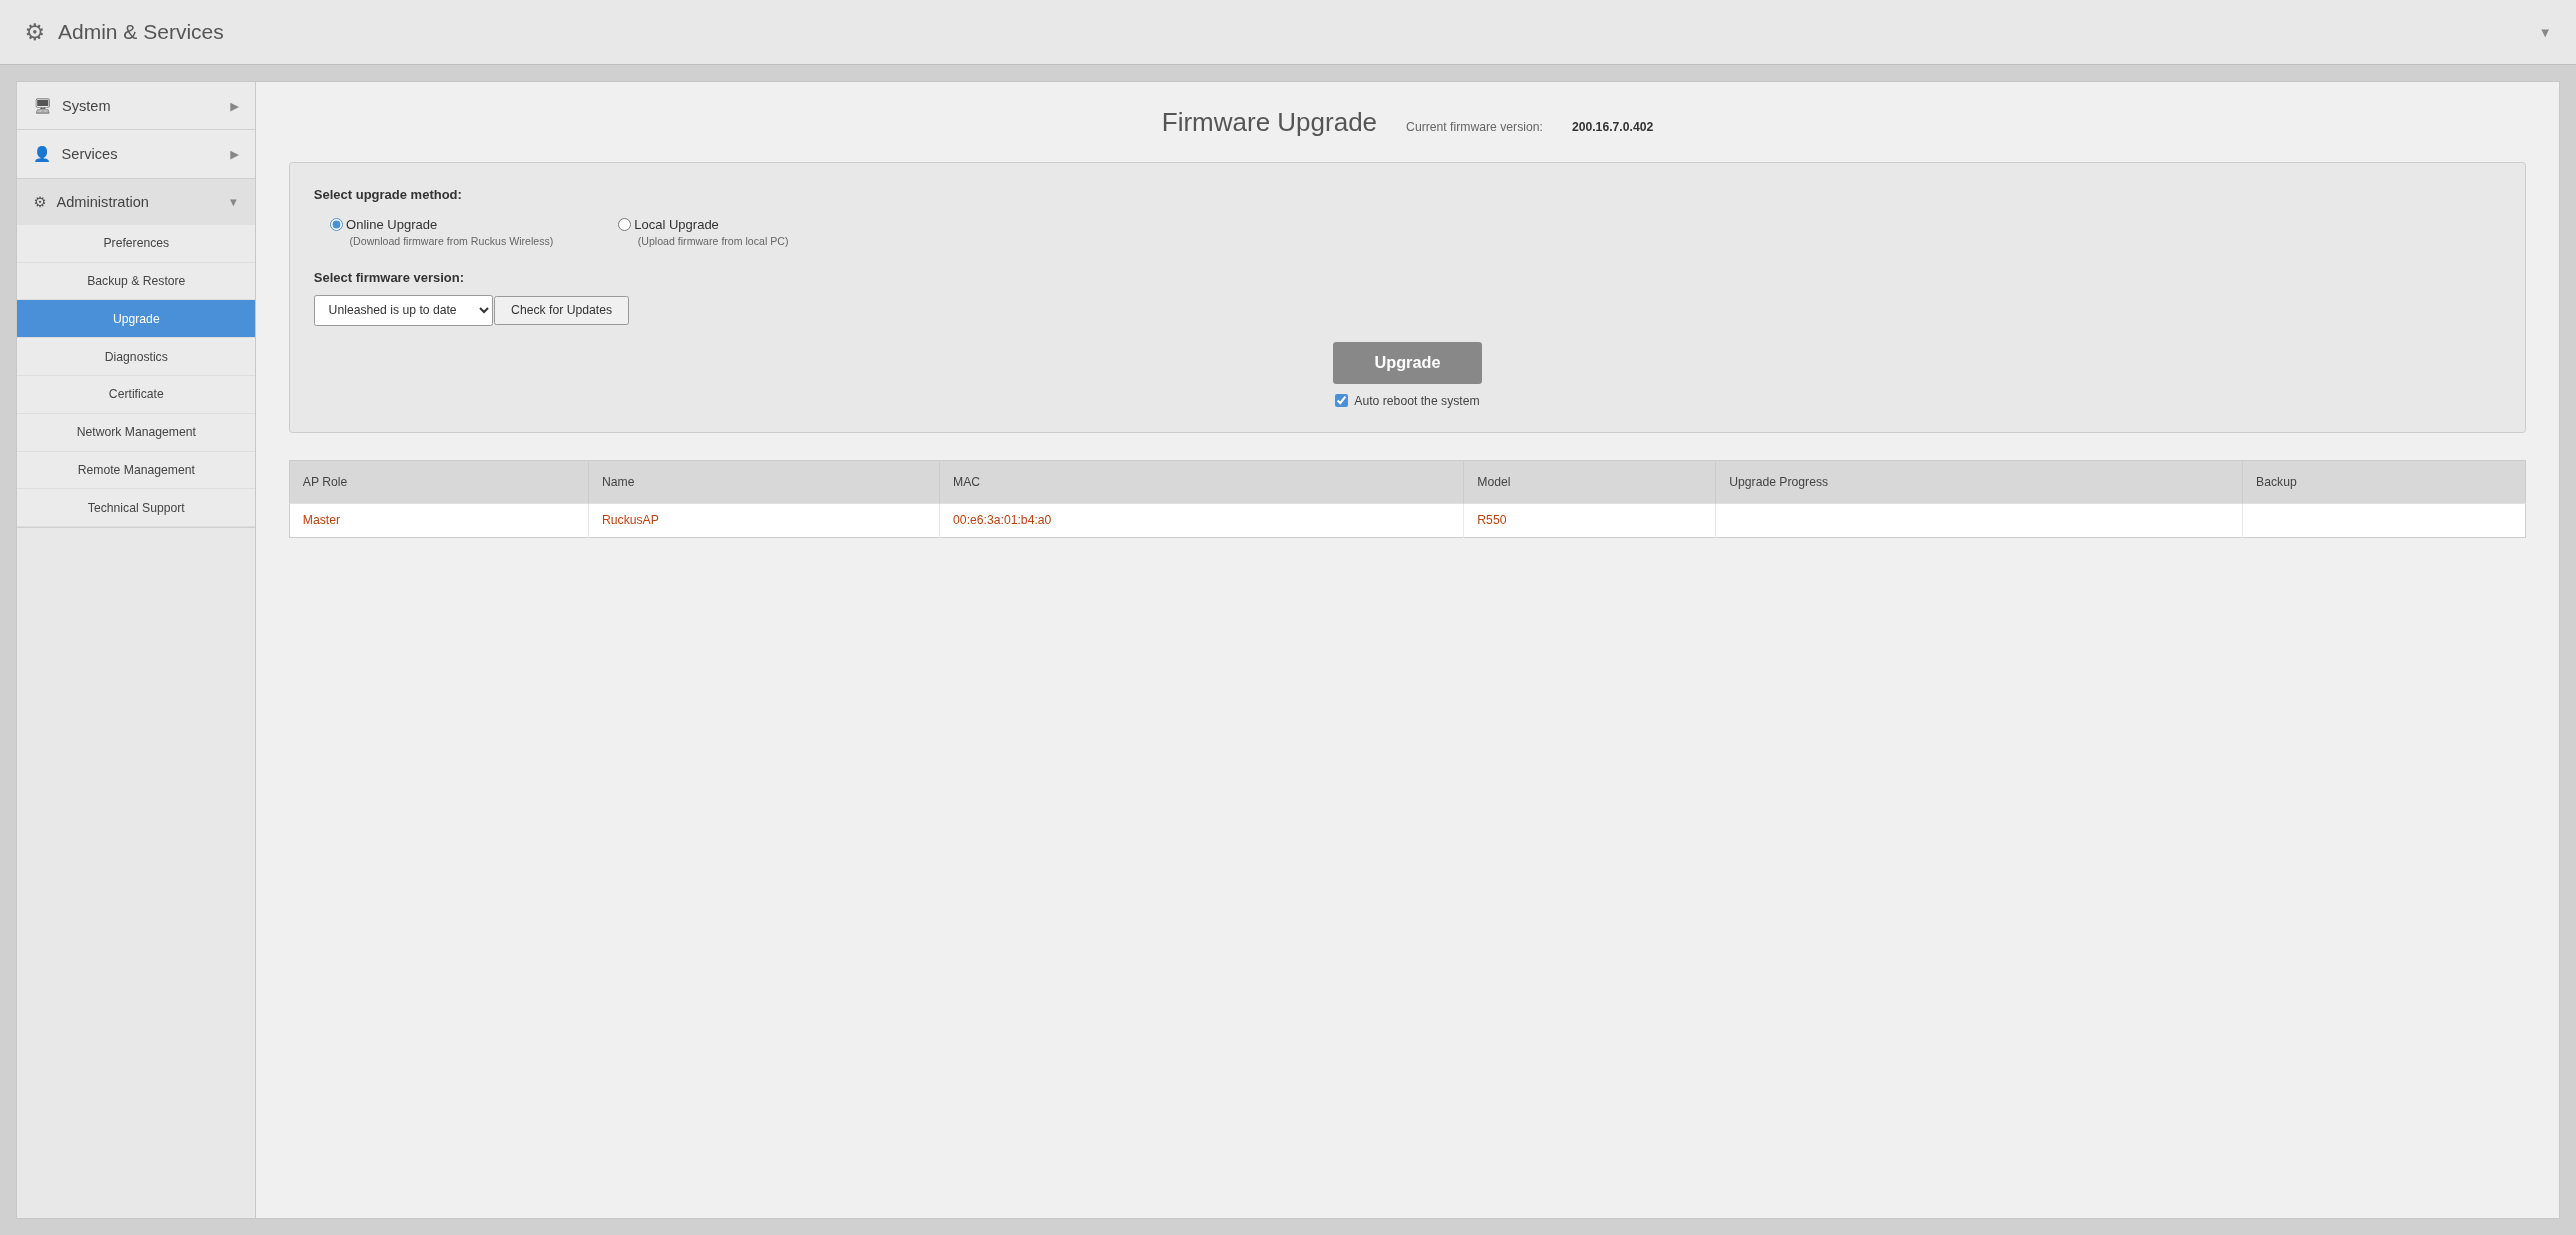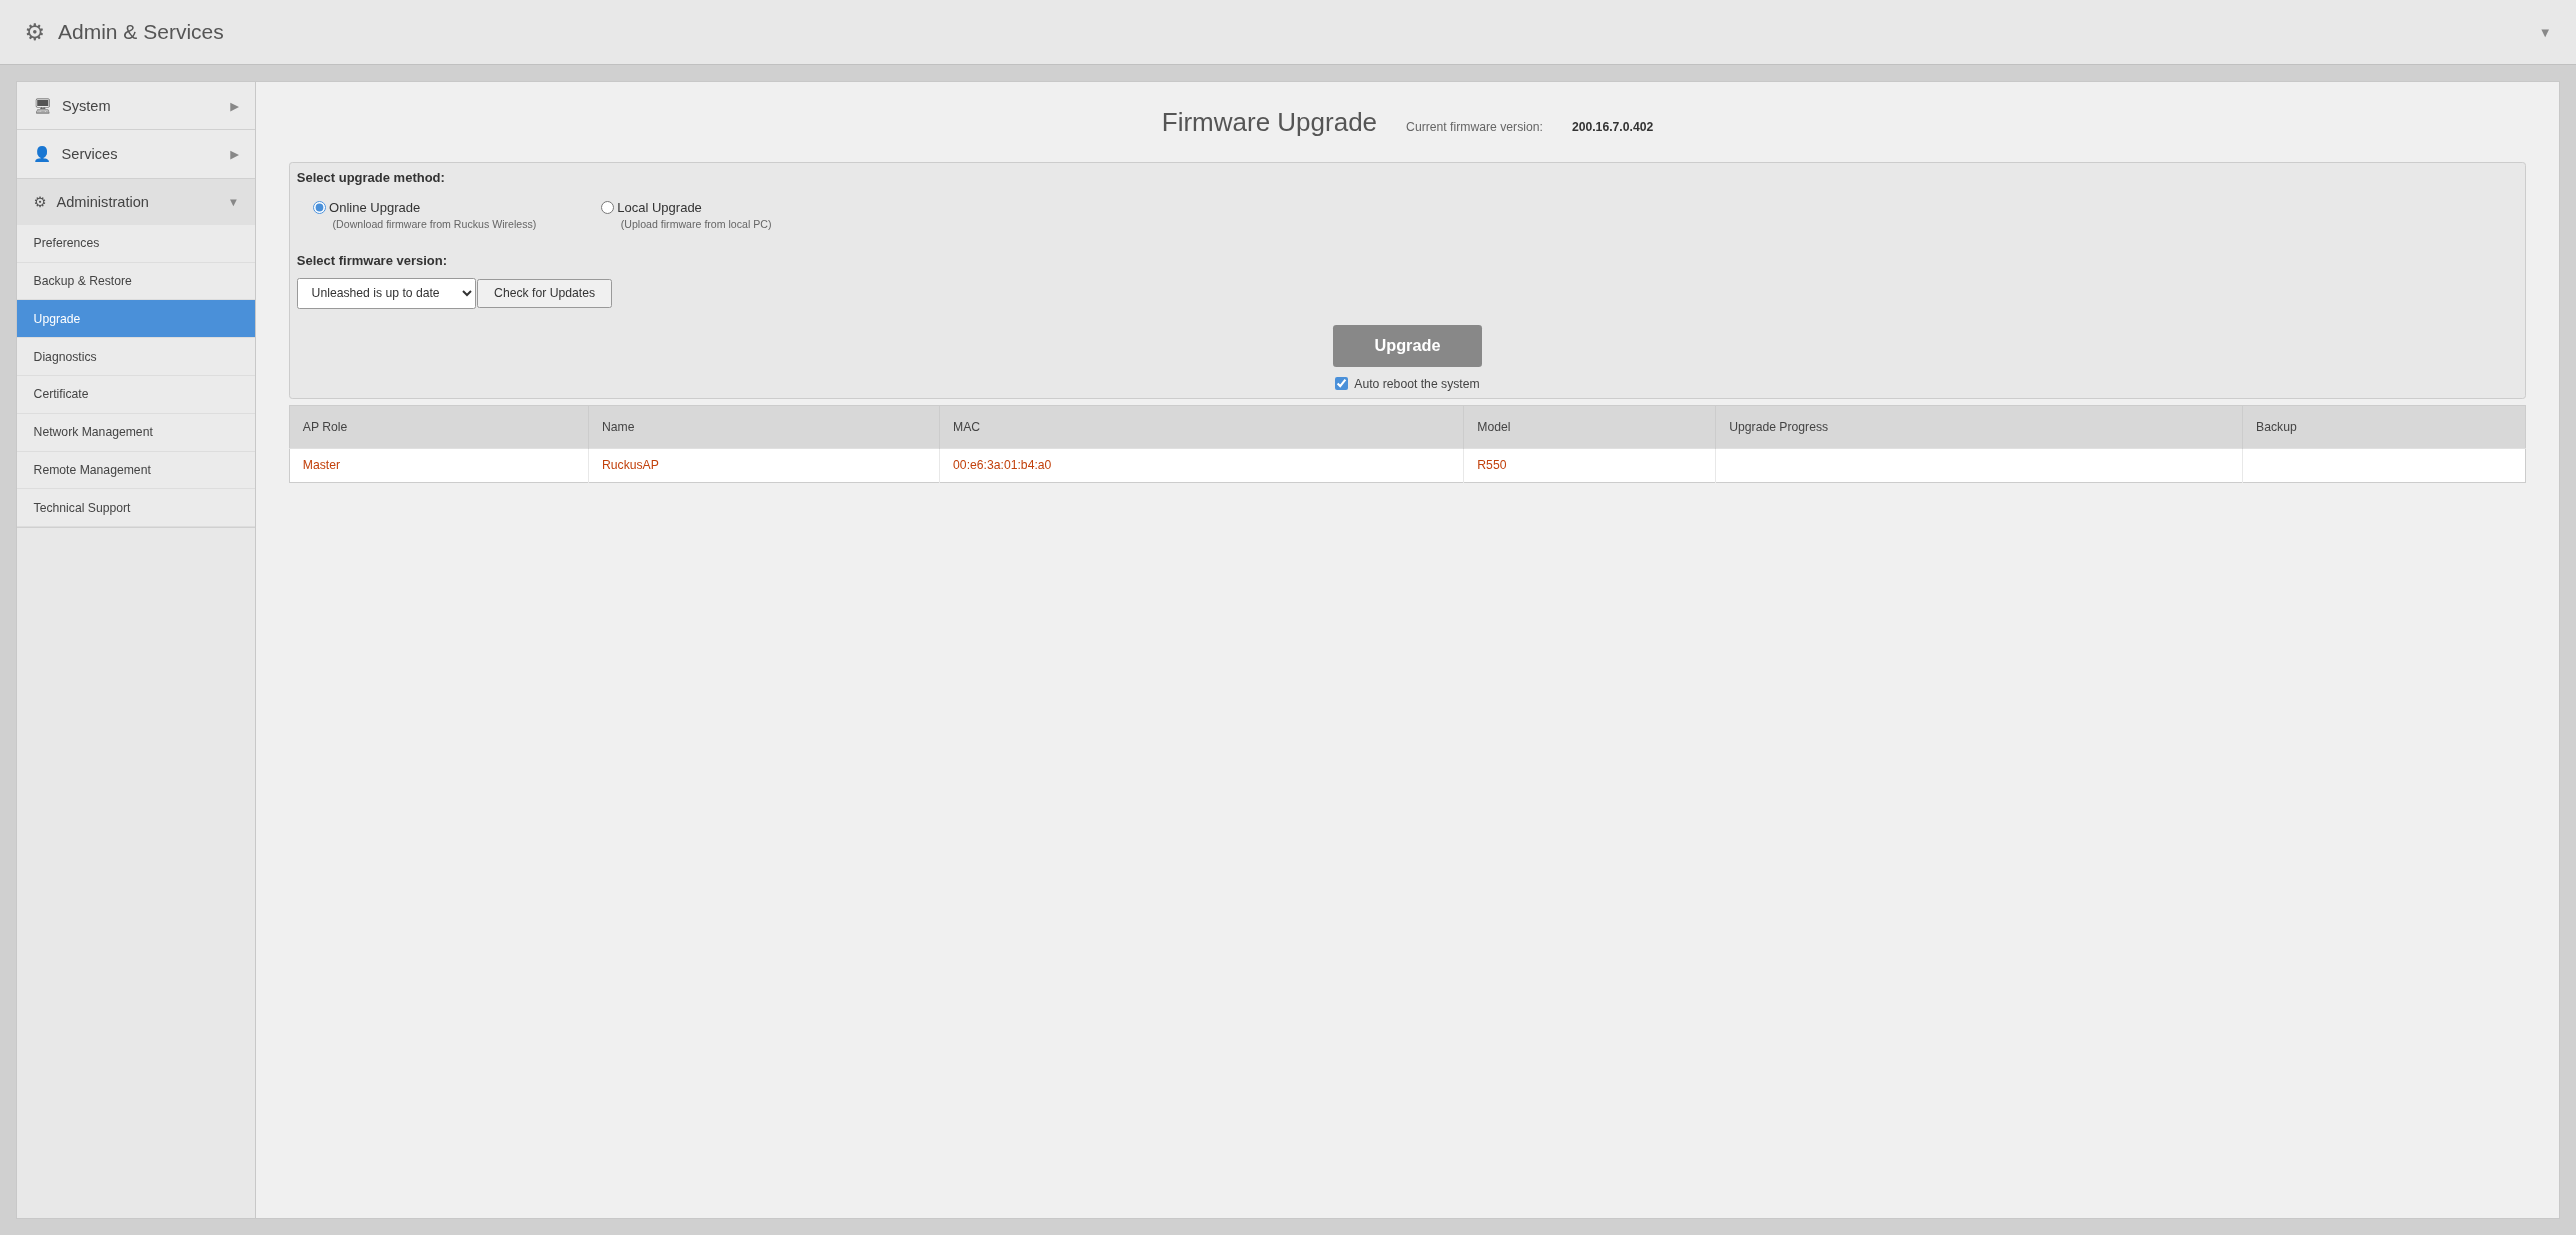--- a/index.html
+++ b/index.html
@@ -94,20 +94,21 @@
       color: #444;
     }
     .sidebar-admin-header-left {
       display: flex;
       align-items: center;
       gap: 9.8px;
     }
 
     .sidebar-sub-items {
       background: #ebebeb;
+      text-align: center;
     }
     .sidebar-sub-item {
       padding: 11.4px 16.3px;
       font-size: 12.2px;
       color: #444;
       border-bottom: 0.8px solid #ddd;
       cursor: pointer;
     }
     .sidebar-sub-item.active {
       background: #4a90d9;
@@ -143,22 +144,22 @@
       font-size: 12.2px;
       color: #333;
       font-weight: bold;
     }
 
     
     .upgrade-panel {
       background: #e8e8e8;
       border: 0.8px solid #ccc;
       border-radius: 3.3px;
-      padding: 7px;
-      margin-bottom: 6px;
+      padding: 24px;
+      margin-bottom: 27px;
     }
 
     .upgrade-method-label {
       font-size: 13px;
       font-weight: bold;
       color: #333;
       margin-bottom: 14.6px;
     }
 
     .radio-group {

